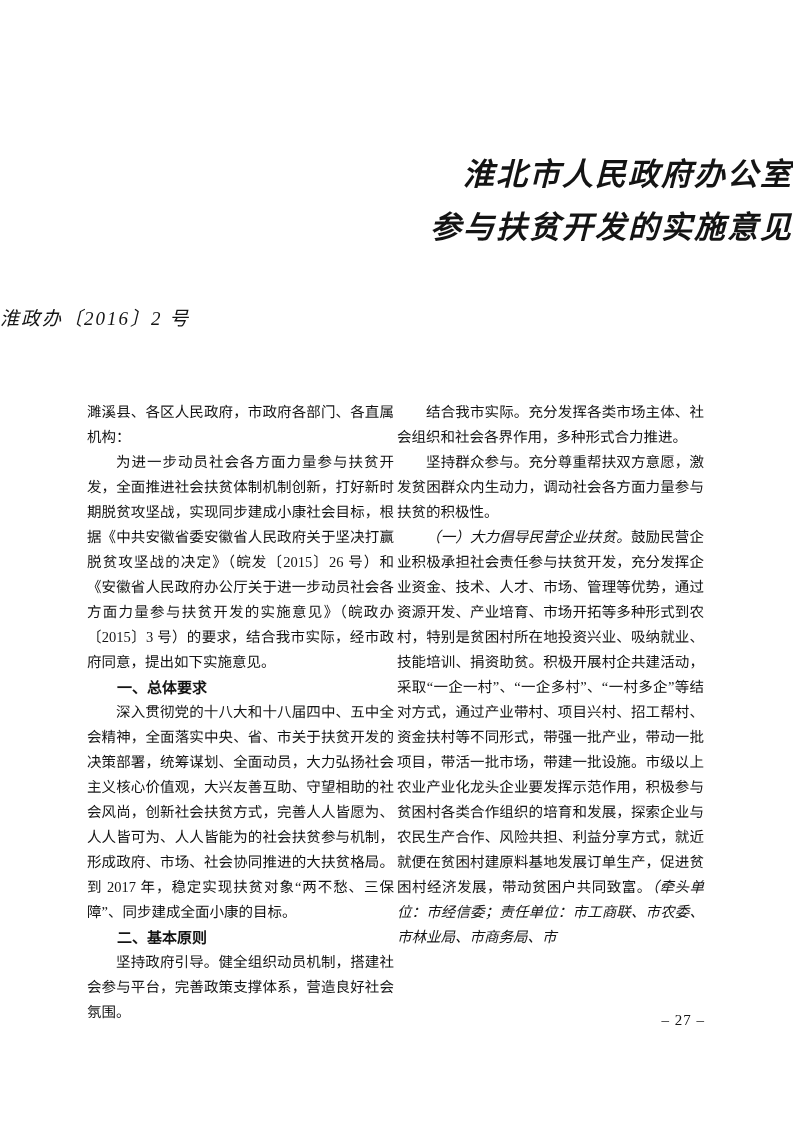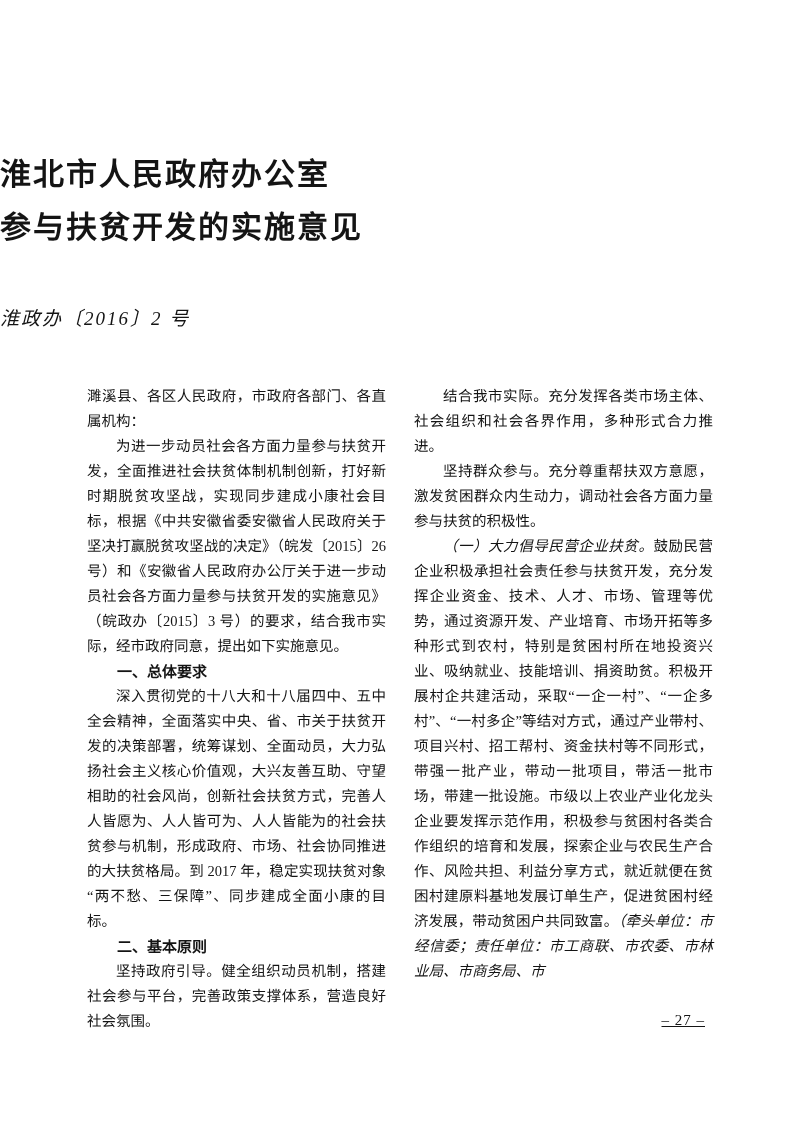--- a/index.html
+++ b/index.html
@@ -8,40 +8,41 @@
     width:793px;height:1122px;
     margin:0 auto;
     background:#ffffff;
     color:#141414;
     font-family:"Liberation Serif","DejaVu Serif",serif;
     overflow:hidden;
   }
   .title-block{
     position:absolute;
     top:148px;left:0;right:0;
-    text-align:left;
+    text-align:right;
     font-weight:bold;
     font-size:31px;
     line-height:53px;
     letter-spacing:2px;
+    font-style:italic;
   }
   .doc-number{
     position:absolute;
     top:303px;left:0;right:0;
     text-align:left;
     font-size:19px;
     font-style:italic;
     letter-spacing:2px;
   }
   .columns{
     position:absolute;
-    top:384px;left:87px;
+    top:400px;left:87px;
     width:626px;
     display:flex;
-    gap:28px;
+    gap:3px;
   }
   .column{
     width:307px;
     font-size:14.5px;
     line-height:25px;
     text-align:justify;
   }
   .column p{margin:0;}
   .indent{text-indent:2em;}
   .heading{
@@ -50,21 +51,20 @@
     text-indent:2em;
     font-size:15px;
   }
   .kai{font-style:italic;}
   .page-number{
     position:absolute;
     top:1012px;
     right:88px;
     font-size:15px;
     letter-spacing:1px;
-    text-decoration:underline;
   }
 </style>
 </head>
 <body>
 
 <div class="page">
 
   <div class="title-block">
     <div>淮北市人民政府办公室</div>
     <div>参与扶贫开发的实施意见</div>

